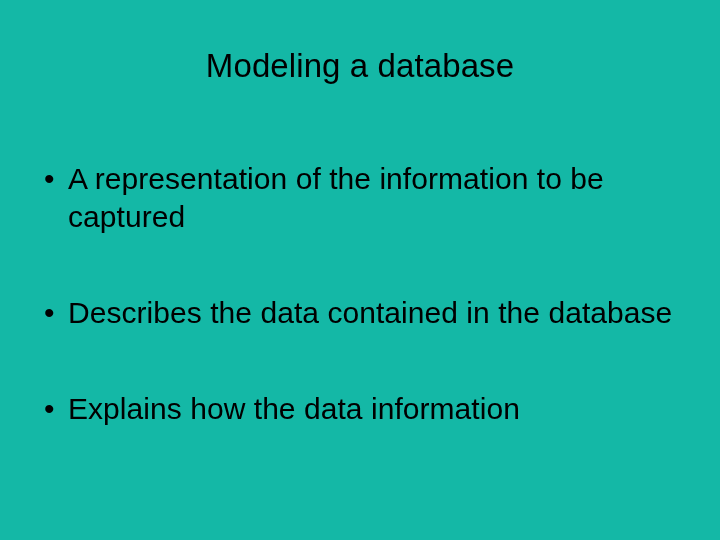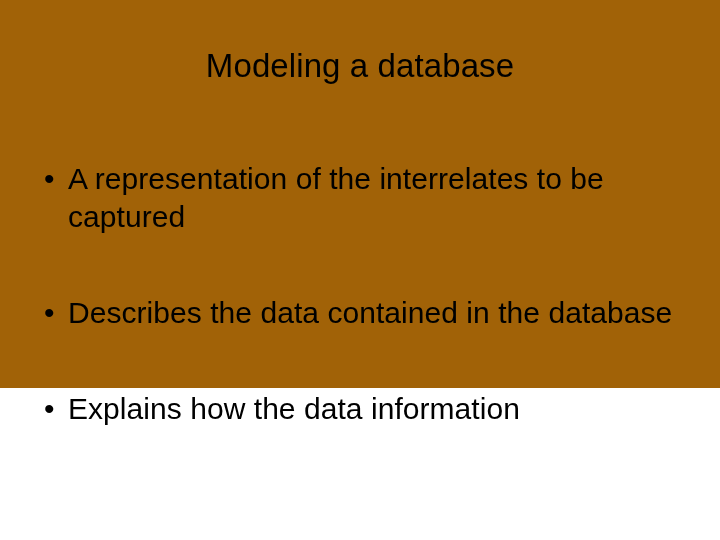--- a/index.html
+++ b/index.html
@@ -11,22 +11,22 @@
     width: 720px;
     height: 540px;
     overflow: hidden;
     font-family: "DejaVu Sans", sans-serif;
     color: #000000;
   }
 
   .slide {
     position: relative;
     width: 720px;
-    height: 388px;
-    background: #a16207;
+    height: 540px;
+    background: #14b8a6;
     box-sizing: border-box;
   }
 
   .slide-title {
     position: absolute;
     left: 0;
     top: 44px;
     width: 720px;
     text-align: center;
     font-family: "Liberation Sans", sans-serif;
@@ -87,21 +87,21 @@
 
 <div class="slide">
 
   <div class="slide-title">Modeling a database</div>
 
   <div class="body-block">
     <ul class="bullet-list">
 
       <li class="bullet-item">
         <span class="bullet-marker">•</span>
-        <span class="bullet-text">A representation of the interrelates to be captured</span>
+        <span class="bullet-text">A representation of the information to be captured</span>
       </li>
 
       <li class="bullet-item">
         <span class="bullet-marker">•</span>
         <span class="bullet-text">Describes the data contained in the database</span>
       </li>
 
       <li class="bullet-item">
         <span class="bullet-marker">•</span>
         <span class="bullet-text">Explains how the data information</span>

